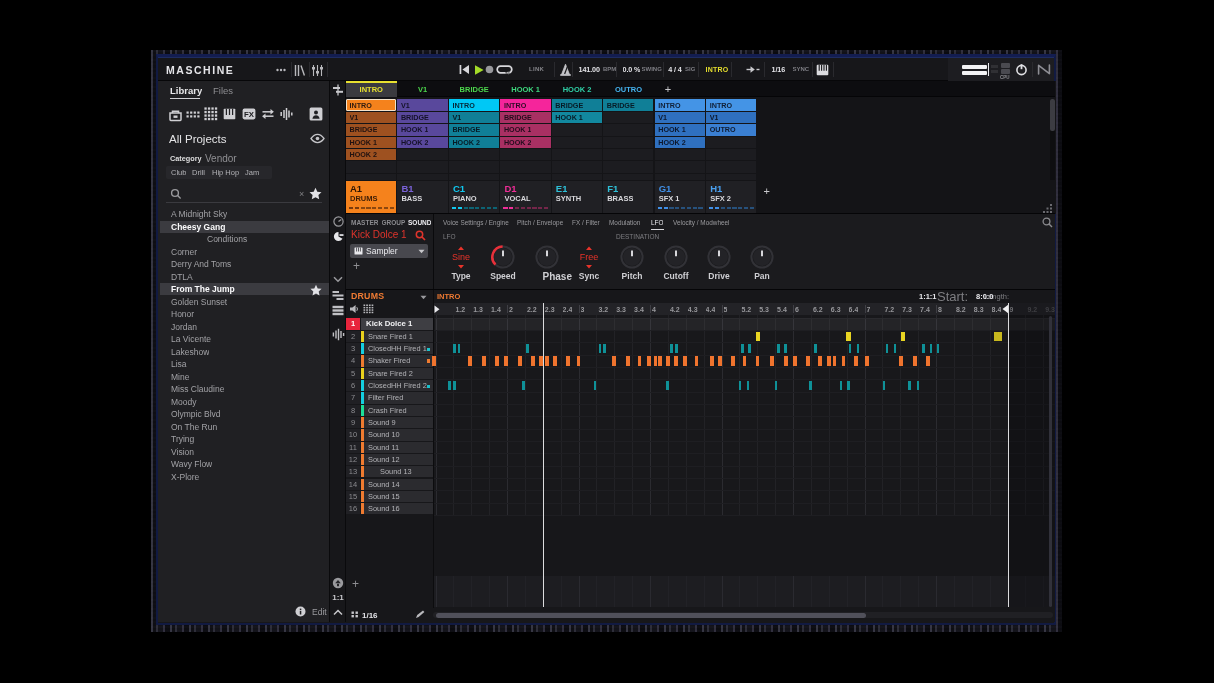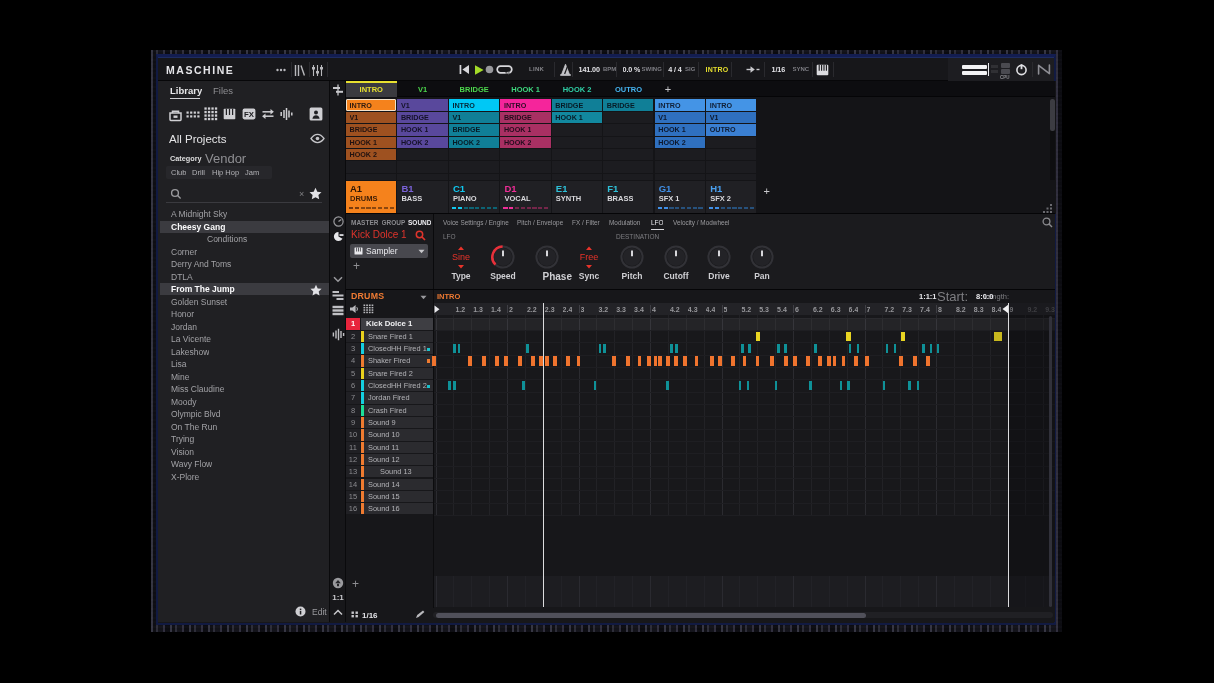--- a/index.html
+++ b/index.html
@@ -185,21 +185,21 @@
       <rect x="0.6" y="0.6" width="12.8" height="12.8" rx="1.5" fill="#cfcfd3"></rect>
       <circle cx="7" cy="5.4" r="2" fill="#202023"></circle>
       <path d="M3.4 11.8c0.4-2.6 1.9-3.6 3.6-3.6s3.2 1 3.6 3.6z" fill="#202023"></path>
     </svg>
 <div style="left:11.0px;top:74.0px;font-size:11.5px;color:#e4e4e6;height:14px;line-height:14px;">All Projects</div>
 <svg style="left:152.0px;top:75.0px;" width="15" height="11" viewBox="0 0 15 11">
       <path d="M1 5.5 C3.4 2.2 6 1.4 7.5 1.4 S11.6 2.2 14 5.5 C11.6 8.8 9 9.6 7.5 9.6 S3.4 8.8 1 5.5z" fill="none" stroke="#c4c4c8" stroke-width="1.3"></path>
       <circle cx="7.5" cy="5.5" r="1.8" fill="#c4c4c8"></circle>
     </svg>
 <div style="left:12.0px;top:94.5px;font-size:7.3px;color:#dededf;font-weight:700;height:12px;line-height:12px;">Category</div>
-<div style="left:47.0px;top:94.5px;font-size:13px;color:#8f8f93;height:12px;line-height:12px;">Vendor</div>
+<div style="left:47.0px;top:94.5px;font-size:10px;color:#8f8f93;height:12px;line-height:12px;">Vendor</div>
 <div style="left:8.0px;top:108.0px;width:106.0px;height:13.0px;background:#27272b;border-radius:2px;"></div>
 <div style="left:13.0px;top:108.5px;font-size:7.5px;color:#b2b2b6;height:12px;line-height:12px;">Club</div>
 <div style="left:34.0px;top:108.5px;font-size:7.5px;color:#b2b2b6;height:12px;line-height:12px;">Drill</div>
 <div style="left:54.0px;top:108.5px;font-size:7.5px;color:#b2b2b6;height:12px;line-height:12px;">Hip Hop</div>
 <div style="left:87.0px;top:108.5px;font-size:7.5px;color:#b2b2b6;height:12px;line-height:12px;">Jam</div>
 <svg style="left:12.0px;top:130.0px;" width="12" height="12" viewBox="0 0 12 12">
       <circle cx="5" cy="5" r="3.4" fill="none" stroke="#9a9a9e" stroke-width="1.4"></circle>
       <path d="M7.6 7.6l3 3" stroke="#9a9a9e" stroke-width="1.4"></path>
     </svg>
 <div style="left:141.0px;top:130.0px;font-size:9px;color:#808084;height:12px;line-height:12px;">×</div>
@@ -736,21 +736,21 @@
 <div style="left:188.0px;top:322.0px;width:14.0px;height:11.3px;background:#202024;"></div>
 <div style="left:188.0px;top:322.0px;font-size:7.5px;color:#8c8c90;width:14.0px;height:11.3px;line-height:11.3px;text-align:center;">6</div>
 <div style="left:202.5px;top:322.0px;width:3.0px;height:11.3px;background:#14cfe0;"></div>
 <div style="left:206.0px;top:322.0px;width:68.5px;height:11.3px;background:#2b2b2f;"></div>
 <div style="left:210.0px;top:322.0px;font-size:7.4px;color:#b4b4b8;width:59.0px;height:11.3px;line-height:11.3px;">ClosedHH Fired 2</div>
 <div style="left:268.5px;top:327.0px;width:3.5px;height:2.5px;background:#18c2cc;"></div>
 <div style="left:188.0px;top:334.3px;width:14.0px;height:11.3px;background:#202024;"></div>
 <div style="left:188.0px;top:334.3px;font-size:7.5px;color:#8c8c90;width:14.0px;height:11.3px;line-height:11.3px;text-align:center;">7</div>
 <div style="left:202.5px;top:334.3px;width:3.0px;height:11.3px;background:#14cfe0;"></div>
 <div style="left:206.0px;top:334.3px;width:68.5px;height:11.3px;background:#2b2b2f;"></div>
-<div style="left:210.0px;top:334.3px;font-size:7.4px;color:#b4b4b8;width:59.0px;height:11.3px;line-height:11.3px;">Jordan Fired</div>
+<div style="left:210.0px;top:334.3px;font-size:7.4px;color:#b4b4b8;width:59.0px;height:11.3px;line-height:11.3px;">Filter Fired</div>
 <div style="left:188.0px;top:346.6px;width:14.0px;height:11.3px;background:#202024;"></div>
 <div style="left:188.0px;top:346.6px;font-size:7.5px;color:#8c8c90;width:14.0px;height:11.3px;line-height:11.3px;text-align:center;">8</div>
 <div style="left:202.5px;top:346.6px;width:3.0px;height:11.3px;background:#1cdf9a;"></div>
 <div style="left:206.0px;top:346.6px;width:68.5px;height:11.3px;background:#2b2b2f;"></div>
 <div style="left:210.0px;top:346.6px;font-size:7.4px;color:#b4b4b8;width:59.0px;height:11.3px;line-height:11.3px;">Crash Fired</div>
 <div style="left:188.0px;top:359.0px;width:14.0px;height:11.3px;background:#202024;"></div>
 <div style="left:188.0px;top:359.0px;font-size:7.5px;color:#8c8c90;width:14.0px;height:11.3px;line-height:11.3px;text-align:center;">9</div>
 <div style="left:202.5px;top:359.0px;width:3.0px;height:11.3px;background:#ef7b30;"></div>
 <div style="left:206.0px;top:359.0px;width:68.5px;height:11.3px;background:#2b2b2f;"></div>
 <div style="left:210.0px;top:359.0px;font-size:7.4px;color:#b4b4b8;width:59.0px;height:11.3px;line-height:11.3px;">Sound 9</div>

